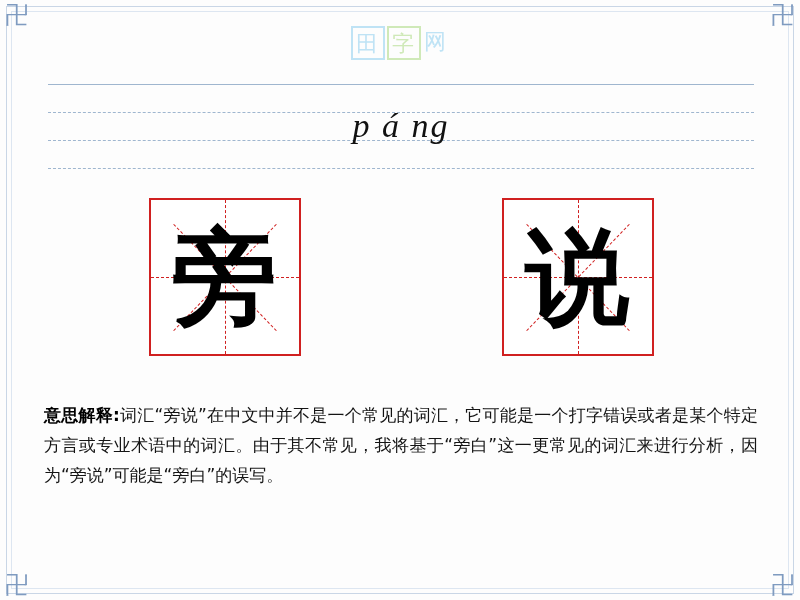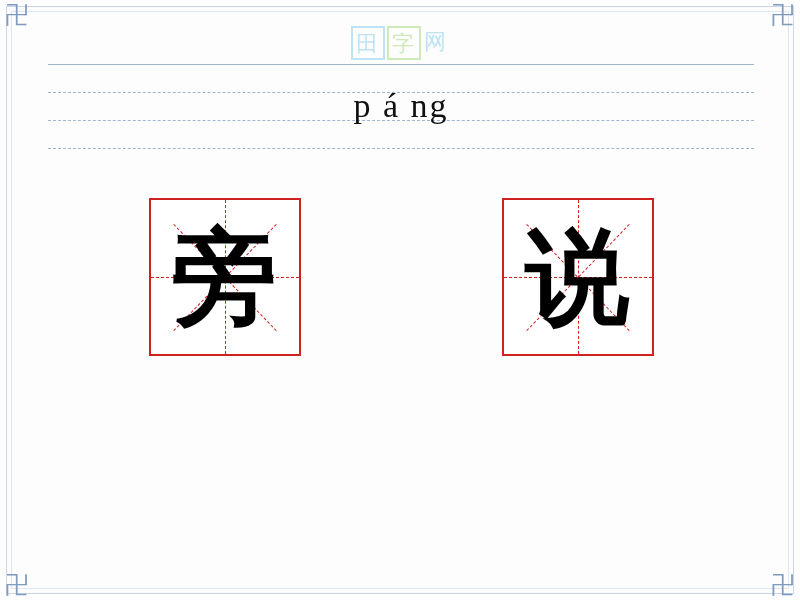--- a/index.html
+++ b/index.html
@@ -82,23 +82,24 @@
     vertical-align: middle;
     box-sizing: border-box;
   }
   .wm-box.green { border-color: #cfe9b8; color: #cfe9b8; }
   .wm-box.plain { border: none; color: #bfe3f5; width: 26px; }
 
   
   .pinyin-area {
     position: absolute;
     left: 48px;
-    top: 64px;
+    top: 84px;
     width: 706px;
     height: 84px;
+    font-style: italic;
   }
   .rule {
     position: absolute;
     left: 0;
     width: 100%;
     border-top: 1px dashed #9fb6cf;
     height: 0;
   }
   .rule.solid {
     border-top: 1px solid #9fb6cf;
@@ -253,14 +254,17 @@
       <div class="tianzi">
         <div class="d1"></div>
         <div class="d2"></div>
         <div class="vline"></div>
         <div class="hline"></div>
         <div class="glyph">说</div>
       </div>
     </div>
   </div>
 
+  <div class="explain">
+    <span class="label">意思解释:</span><span>词汇“旁说”在中文中并不是一个常见的词汇，它可能是一个打字错误或者是某个特定方言或专业术语中的词汇。由于其不常见，我将基于“旁白”这一更常见的词汇来进行分析，因为“旁说”可能是“旁白”的误写。</span>
+  </div>
 
 </div>
 
 </body></html>

